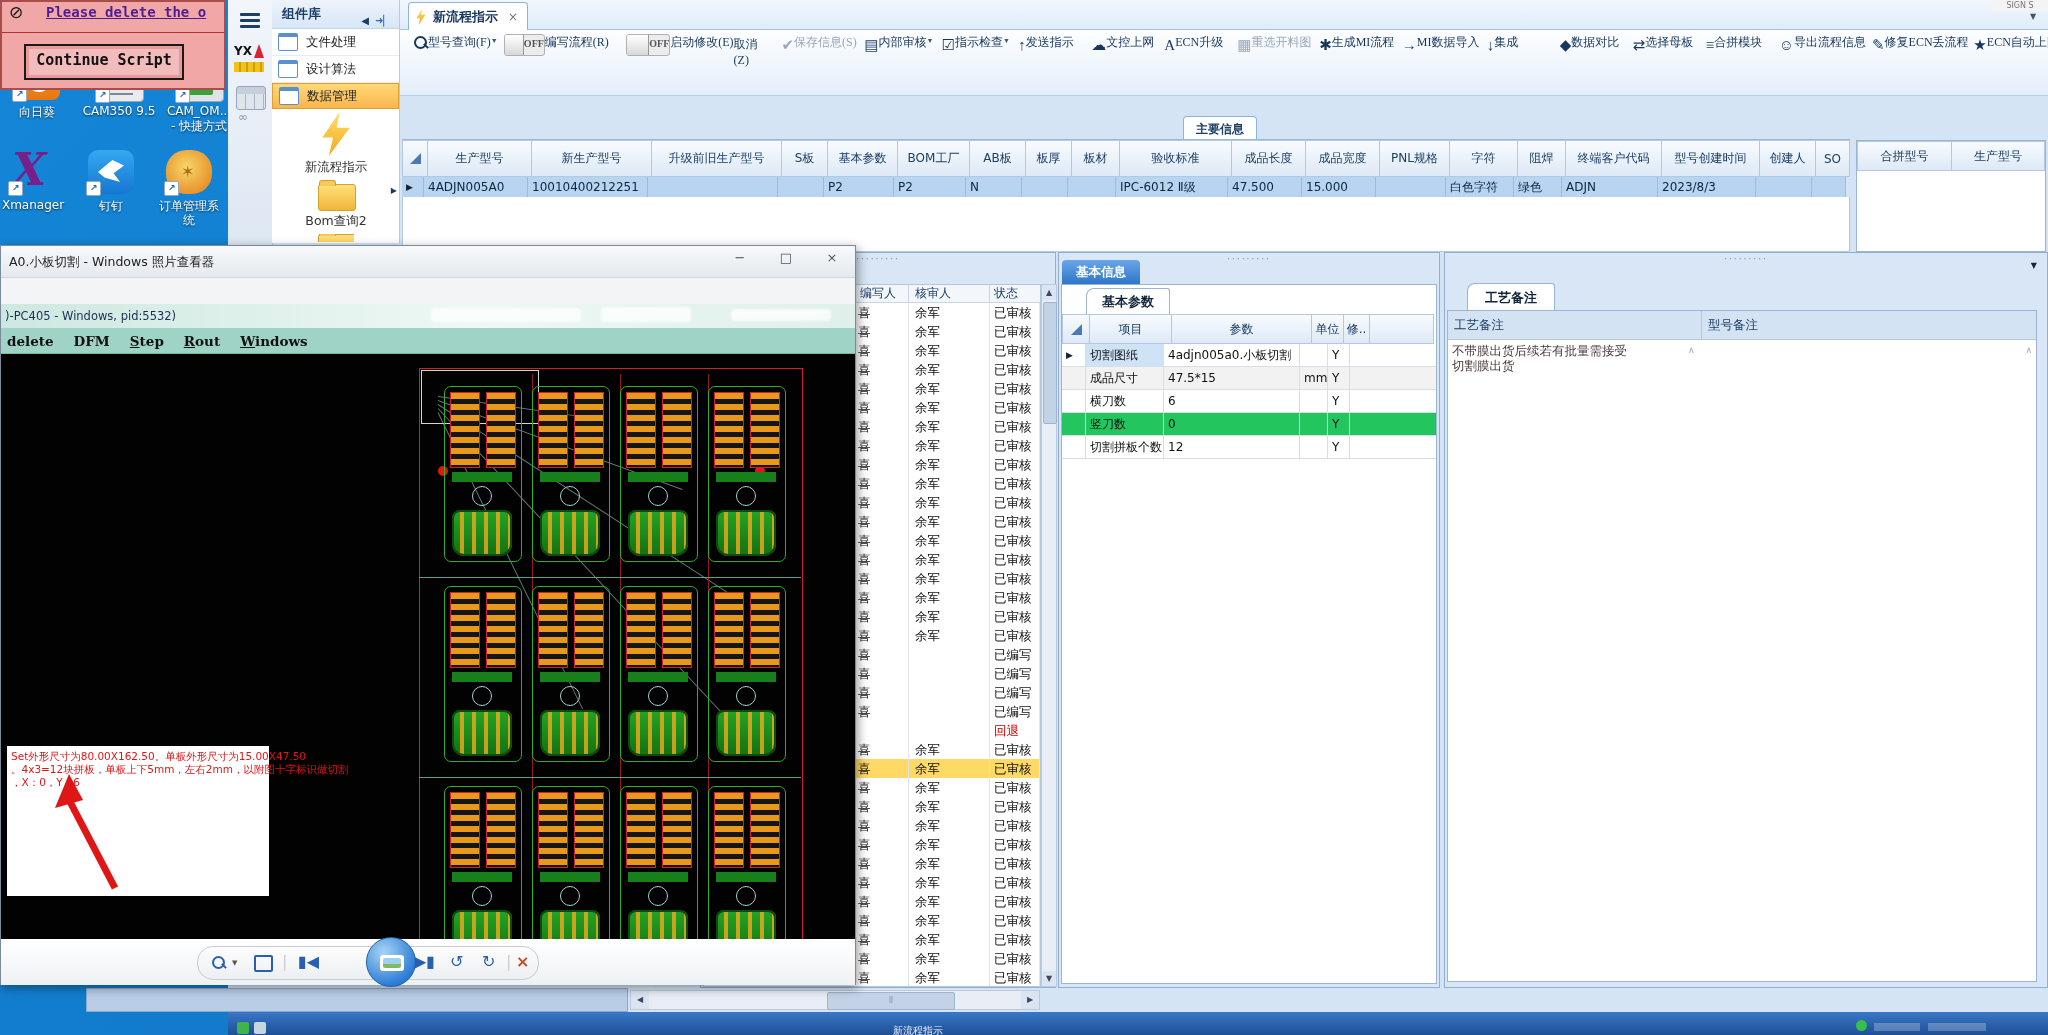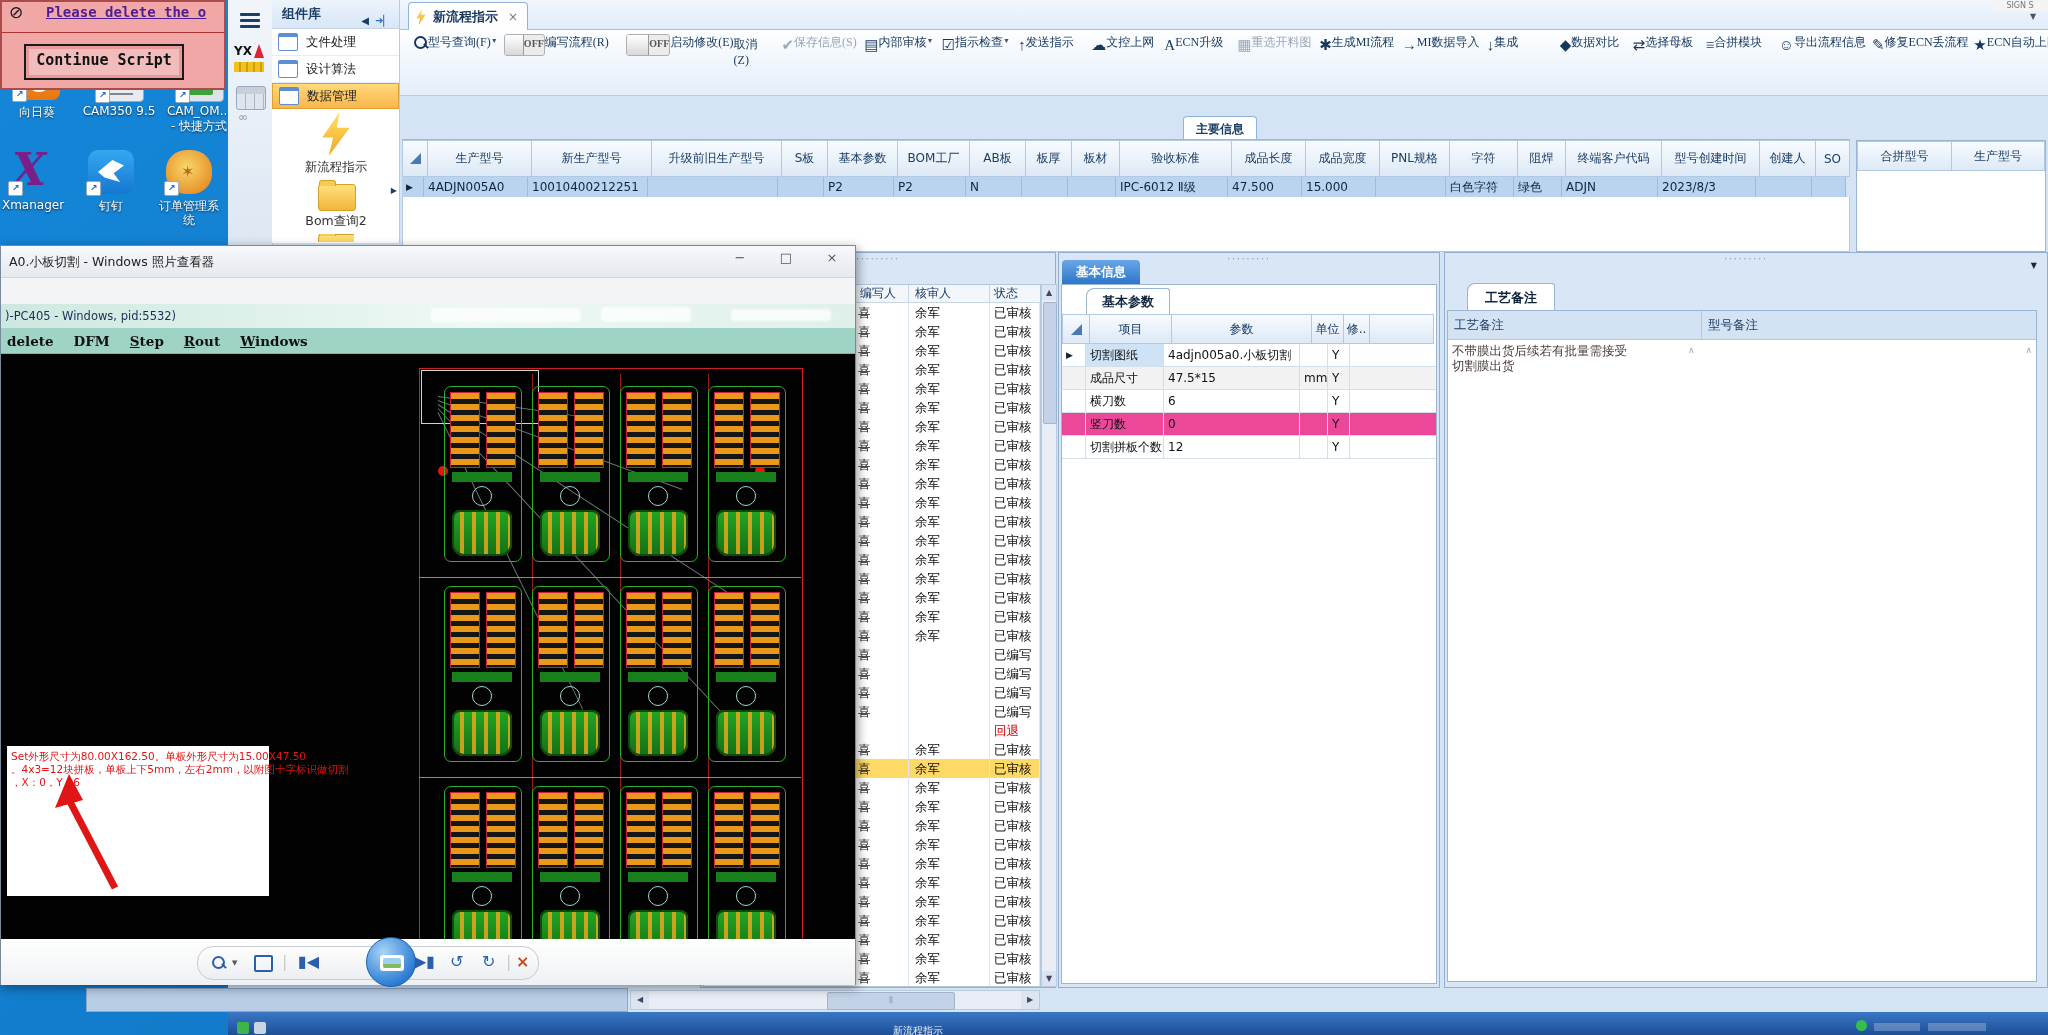--- a/index.html
+++ b/index.html
@@ -672,21 +672,21 @@
               <div class="pcell" style="width: 62px; border-right: none;"></div>
             </div>
             <div class="prow">
               <div class="pcell" style="width: 24px; color: rgb(17, 34, 51); font-size: 9px;"></div>
               <div class="pcell" style="width: 78px;">横刀数</div>
               <div class="pcell" style="width: 136px;">6</div>
               <div class="pcell" style="width: 28px;"></div>
               <div class="pcell" style="width: 22px;">Y</div>
               <div class="pcell" style="width: 62px; border-right: none;"></div>
             </div>
-            <div class="prow" style="background: #ec4899;">
+            <div class="prow" style="background: #22c55e;">
               <div class="pcell" style="width: 24px; color: rgb(17, 34, 51); font-size: 9px;"></div>
               <div class="pcell" style="width: 78px;">竖刀数</div>
               <div class="pcell" style="width: 136px;">0</div>
               <div class="pcell" style="width: 28px;"></div>
               <div class="pcell" style="width: 22px;">Y</div>
               <div class="pcell" style="width: 62px; border-right: none;"></div>
             </div>
             <div class="prow">
               <div class="pcell" style="width: 24px; color: rgb(17, 34, 51); font-size: 9px;"></div>
               <div class="pcell" style="width: 78px;">切割拼板个数</div>

